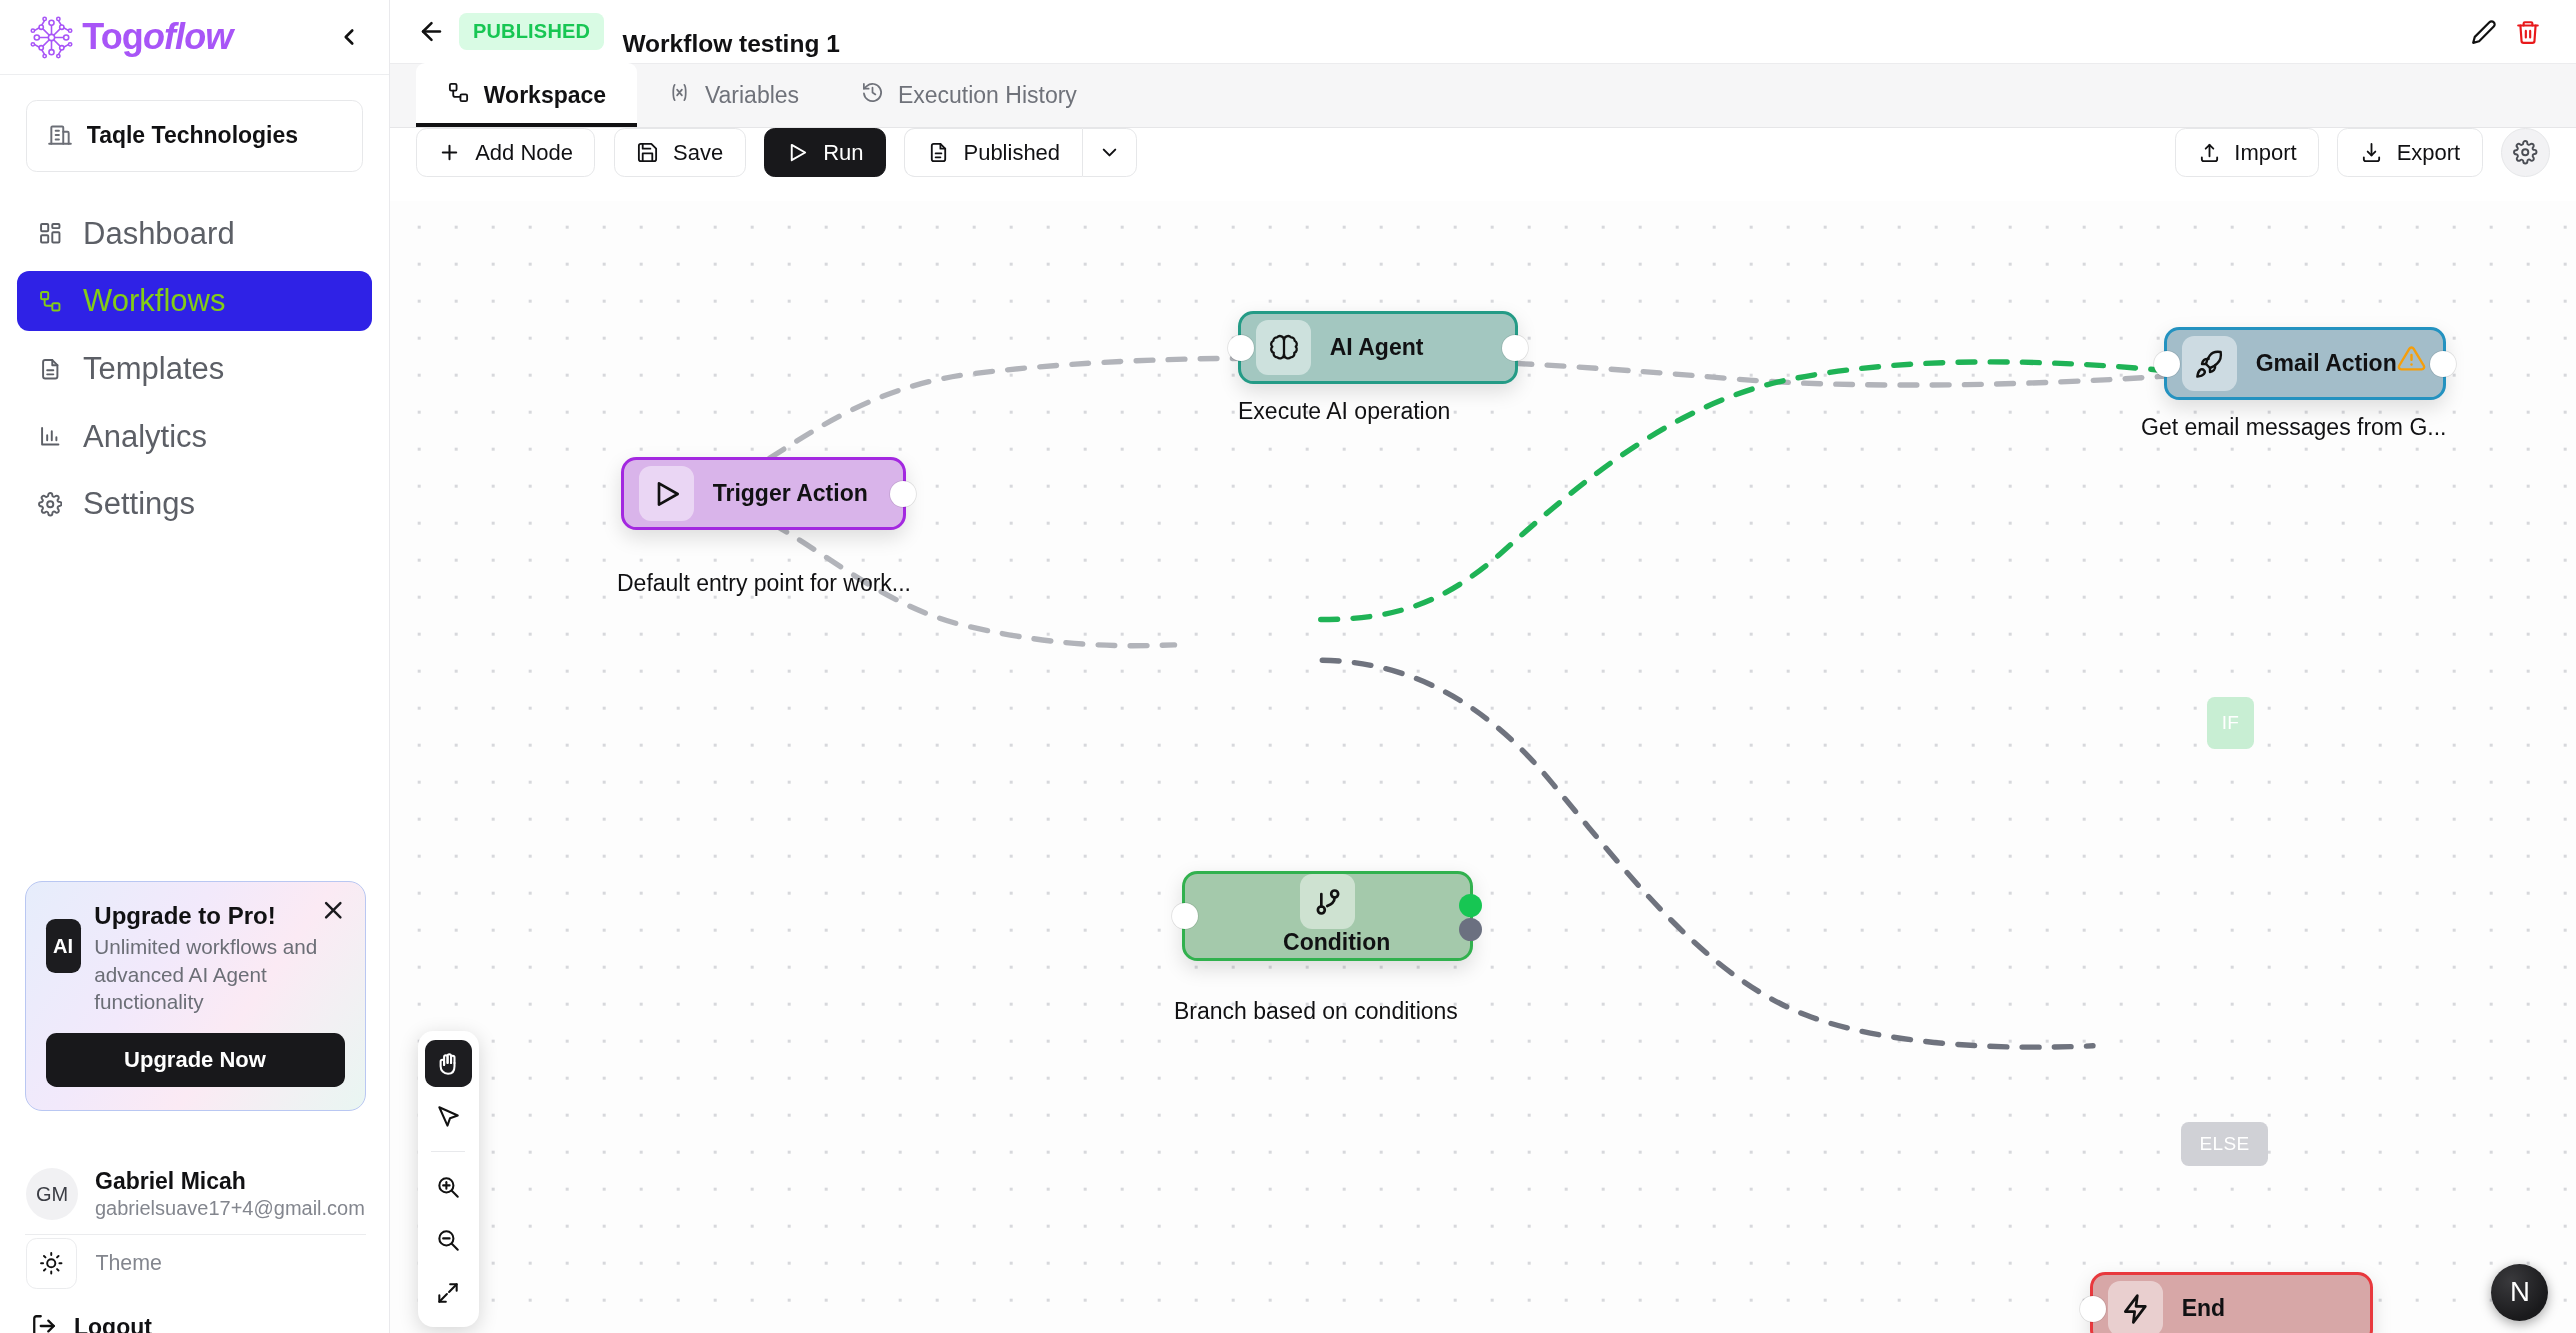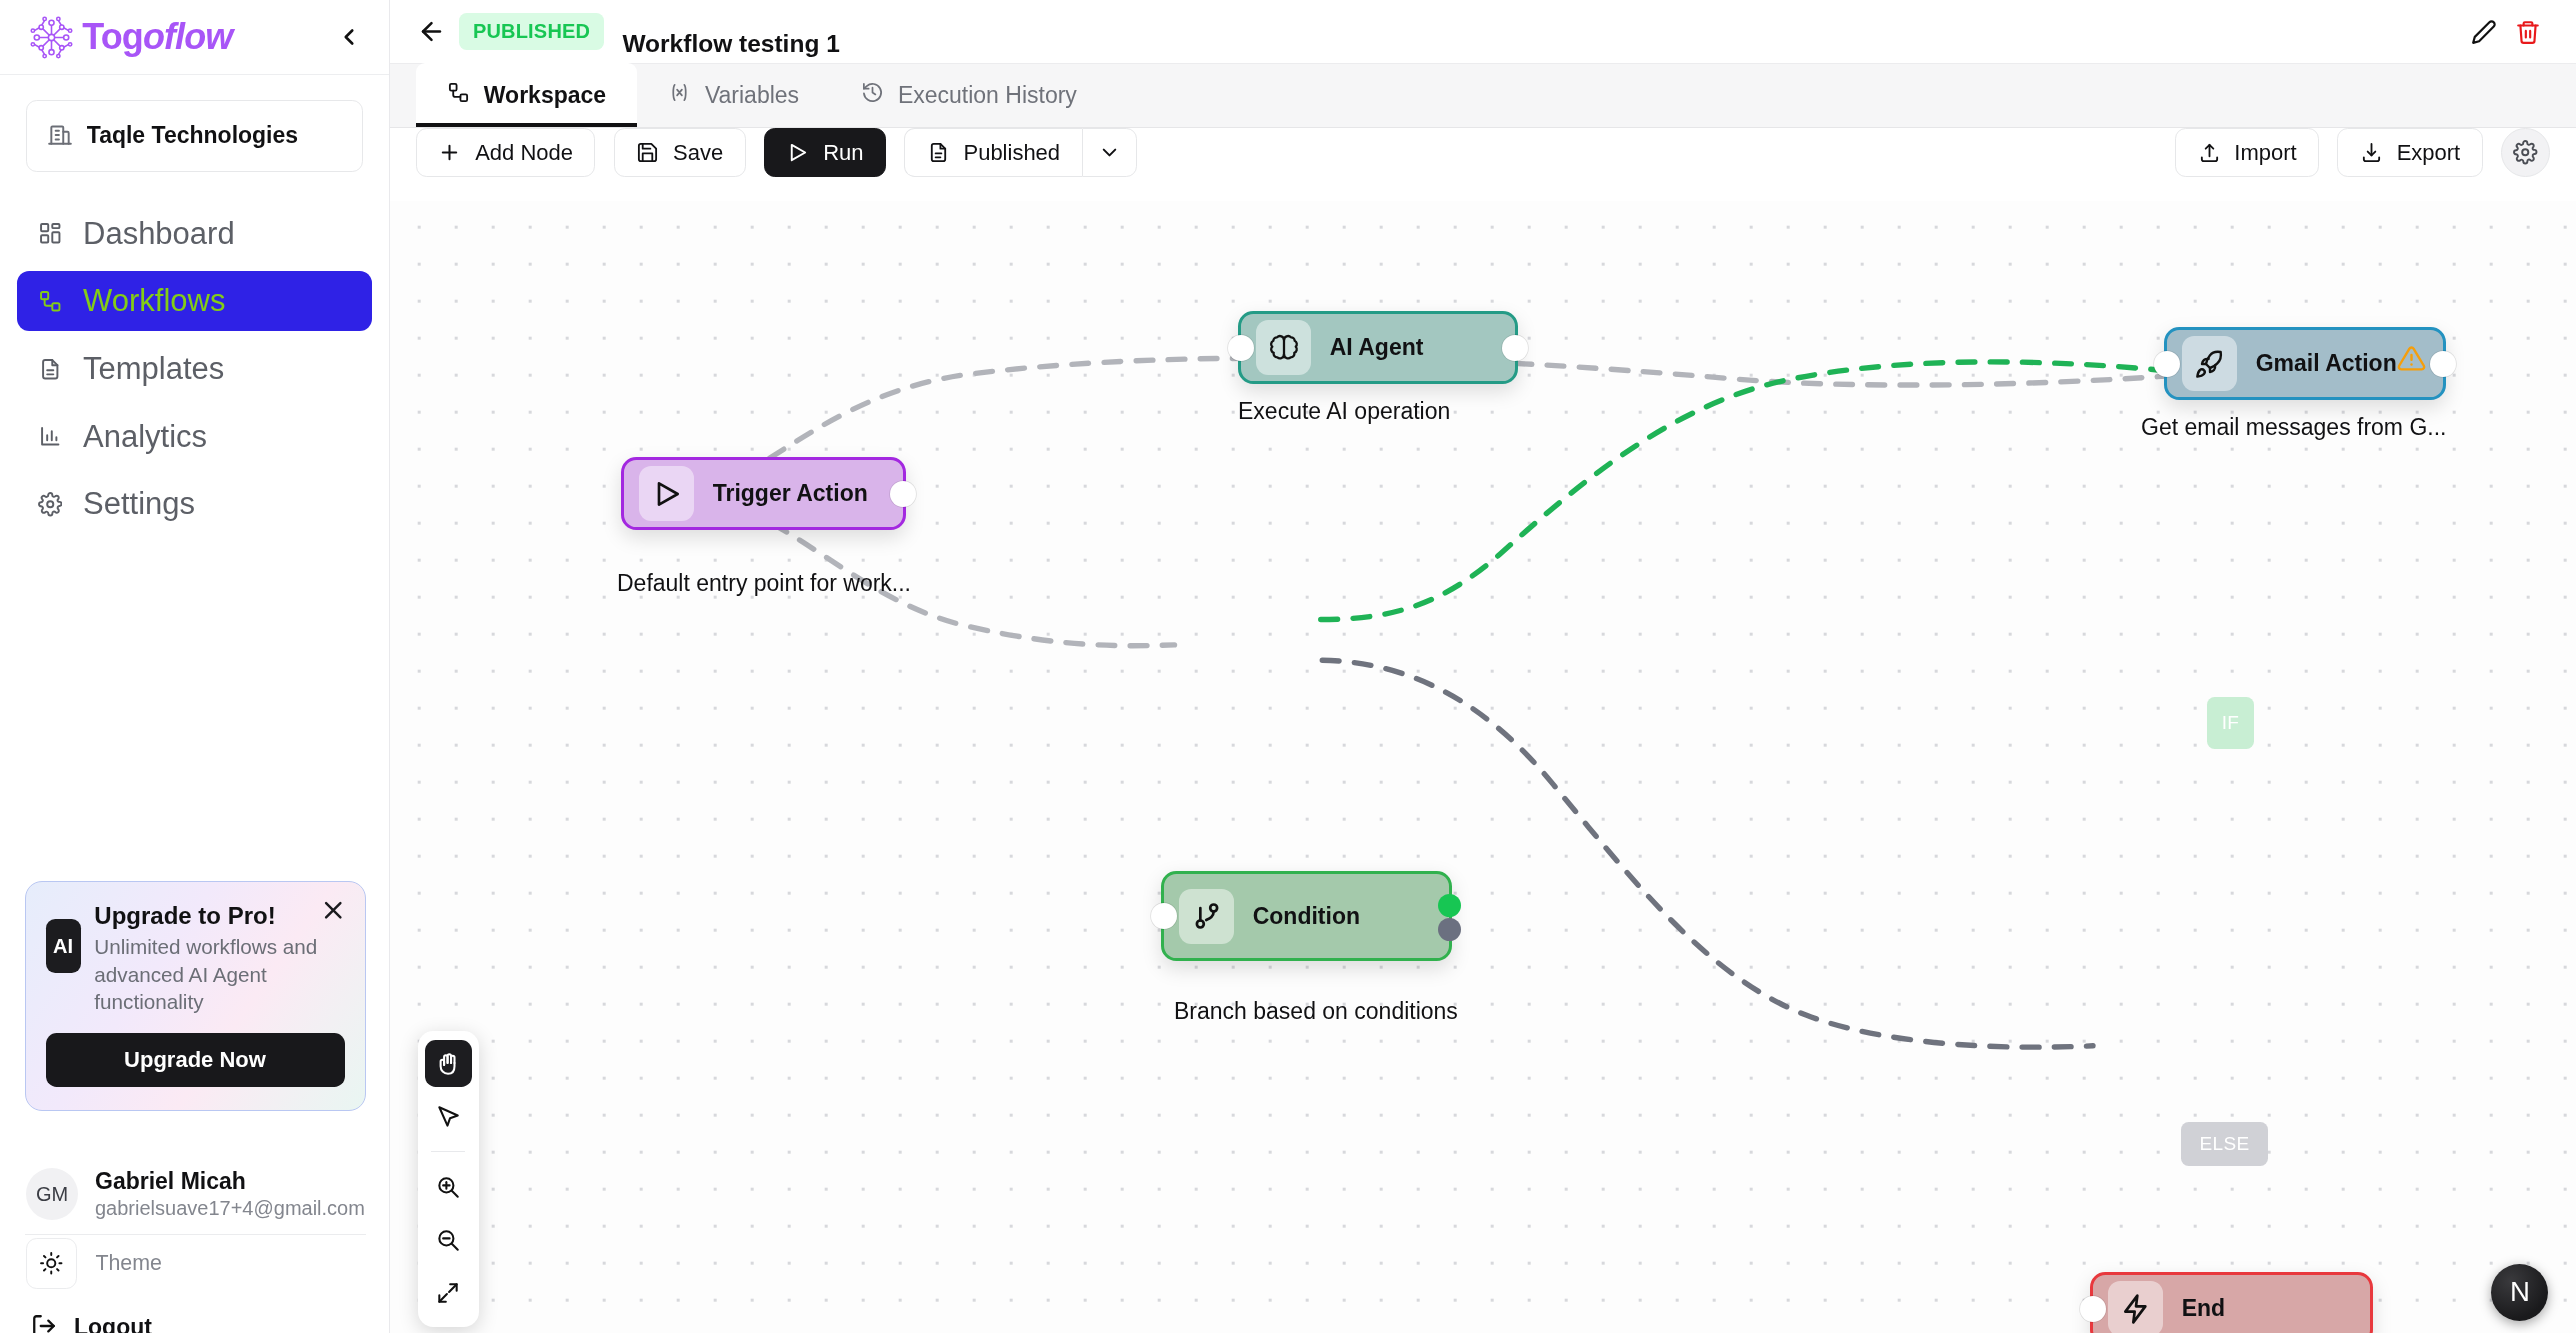--- a/index.html
+++ b/index.html
@@ -602,21 +602,21 @@
             <path d="M10.3 3.8L1.8 18a2 2 0 0 0 1.7 3h17a2 2 0 0 0 1.7-3L13.7 3.8a2 2 0 0 0-3.4 0z"></path>
             <line x1="12" y1="9" x2="12" y2="13"></line>
             <line x1="12" y1="17" x2="12.01" y2="17"></line>
           </svg>
       </span>
       <span class="port left"></span>
       <span class="port right"></span>
     </div>
     <div class="node-caption" style="left:1751px; top:213px;">Get email messages from G...</div>
 
-    <div class="node n-cond" style="left:771px; top:670px; width:291px; height:90px;">
+    <div class="node n-cond" style="left:792px; top:670px; width:291px; height:90px;flex-direction:column;">
       <span class="nico">
         <svg width="32" height="32" viewBox="0 0 24 24" fill="none" stroke="#111" stroke-width="2" stroke-linecap="round" stroke-linejoin="round">
           <circle cx="7" cy="18" r="2.6"></circle>
             <circle cx="17" cy="6" r="2.6"></circle>
           <path d="M7 15.4V6"></path>
             <path d="M17 8.6c0 4-3 5.2-5.6 6.4"></path>
         </svg>
       </span>
       <span class="nlabel">Condition</span>
       <span class="port left"></span>

